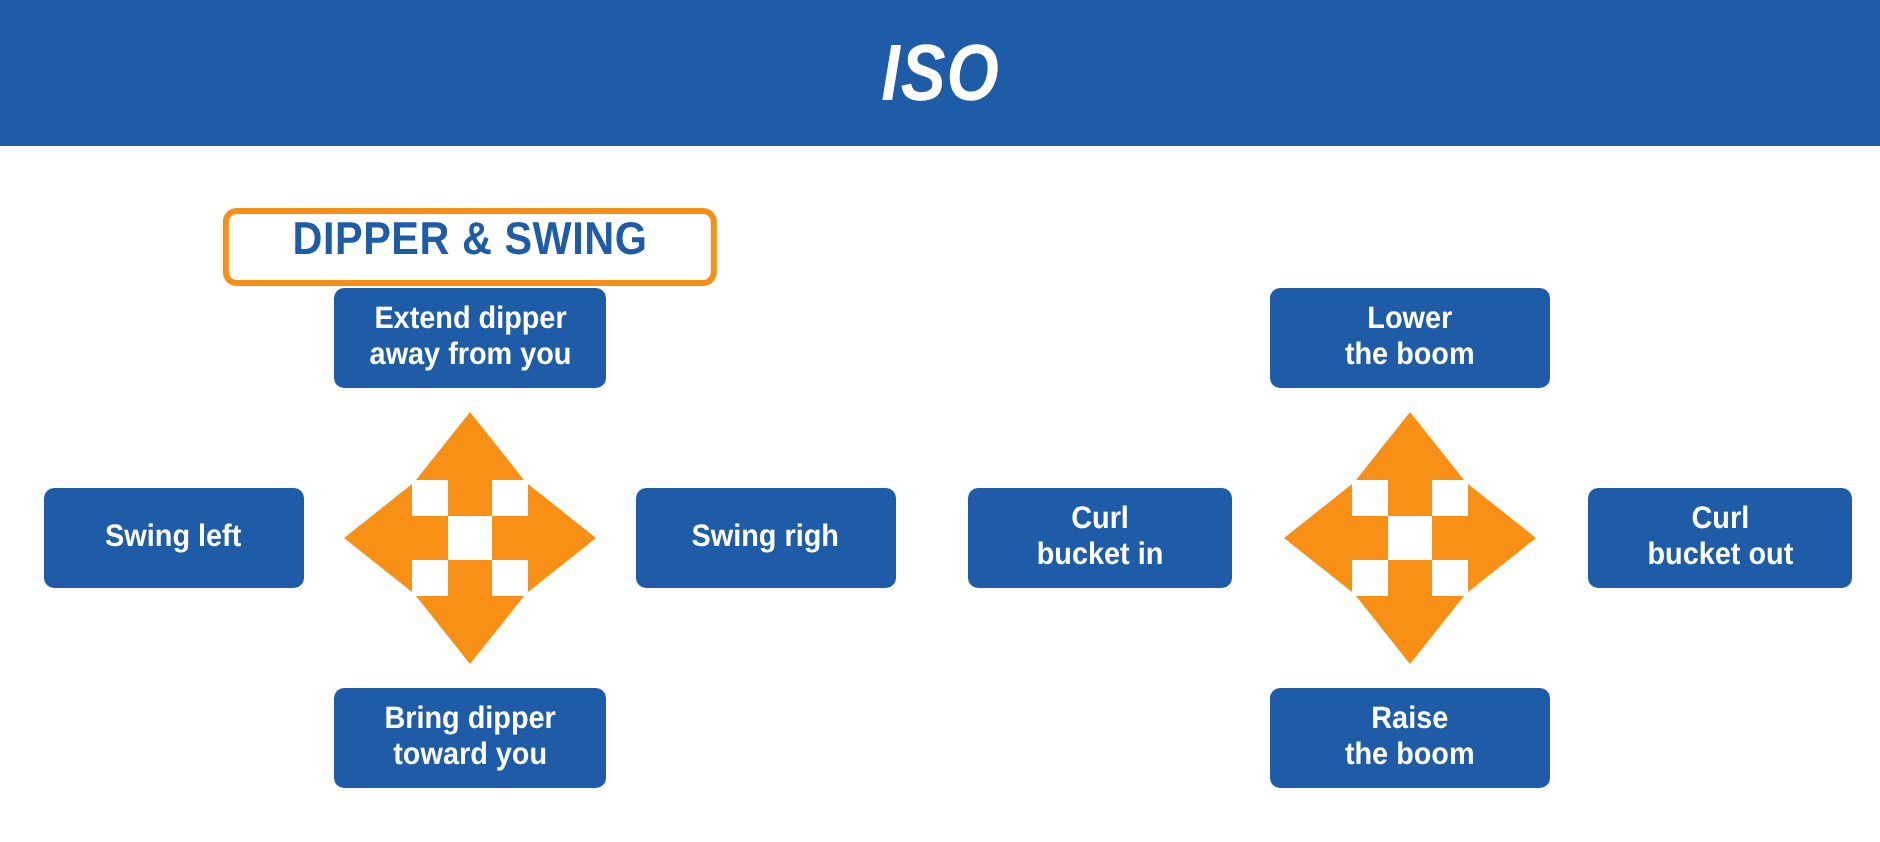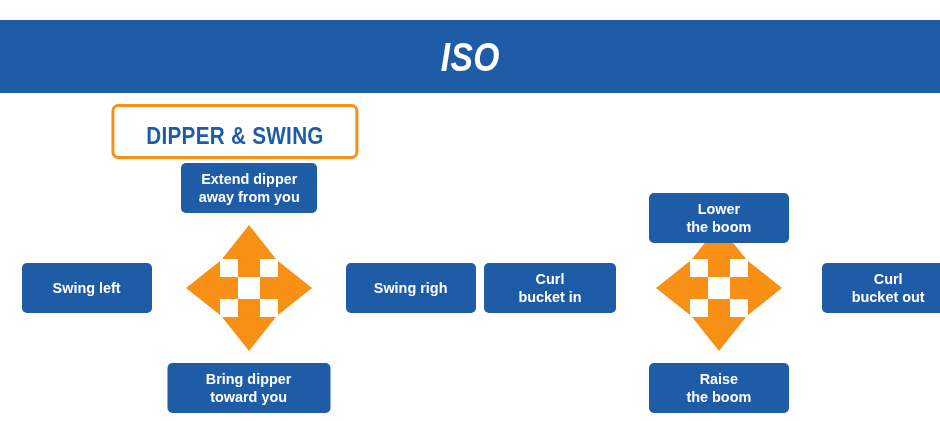--- a/index.html
+++ b/index.html
@@ -20,21 +20,20 @@
   .header {
     position: absolute;
     left: 0;
     top: 0;
     width: 940px;
     height: 73px;
     background: #1f5ca8;
     display: flex;
     align-items: center;
     justify-content: center;
-    margin-top: 20px;
   }
   .header-title {
     color: #ffffff;
     font-size: 40px;
     font-weight: bold;
     font-style: italic;
     letter-spacing: 0.5px;
     transform: scaleX(0.84);
     font-family: "Liberation Sans Narrow", "Liberation Sans", sans-serif;
     line-height: 1;
@@ -57,42 +56,41 @@
 
   
   .section-title {
     position: absolute;
     top: 31px;
     left: 50%;
     transform: translateX(-50%);
     border: 3px solid #f99016;
     border-radius: 7px;
     background: #ffffff;
-    padding: 17px 22px 8px 22px;
+    padding: 0 22px 8px 22px;
     white-space: nowrap;
   }
   .section-title-label {
     color: #1f5ca8;
     font-size: 23px;
     font-weight: bold;
     letter-spacing: 0.3px;
     display: inline-block;
     transform: scaleX(0.9);
     font-family: "Liberation Sans Narrow", "Liberation Sans", sans-serif;
     line-height: 1.05;
   }
 
   
   .cross {
     position: absolute;
-    top: 90px;
+    top: 71px;
     left: 0;
     width: 470px;
     height: 250px;
-    padding-left: 28px;
   }
 
   .arrow-cross {
     position: absolute;
     left: 50%;
     top: 50%;
     transform: translate(-50%, -50%);
     width: 126px;
     height: 126px;
   }
@@ -124,21 +122,21 @@
     left: 50%;
     transform: translateX(-50%);
     top: 0px;
     width: 136px;
     height: 50px;
   }
   .box-bottom {
     left: 50%;
     transform: translateX(-50%);
     bottom: 0px;
-    width: 163px;
+    width: 136px;
     height: 50px;
   }
   .box-left {
     left: 22px;
     top: 50%;
     transform: translateY(-50%);
     width: 130px;
     height: 50px;
   }
   .box-right {
@@ -146,21 +144,21 @@
     top: 50%;
     transform: translateY(-50%);
     width: 130px;
     height: 50px;
   }
 
   
   .panel-right .box-left { left: 14px; width: 132px; }
   .panel-right .box-right { right: 14px; width: 132px; }
   .panel-right .box-top,
-  .panel-right .box-bottom { width: 140px; margin-top: 30px; }
+  .panel-right .box-bottom { width: 140px; }
 </style>
 </head>
 <body>
 
 <div class="header">
   <div class="header-title">ISO</div>
 </div>
 
 <div class="panels">
 

